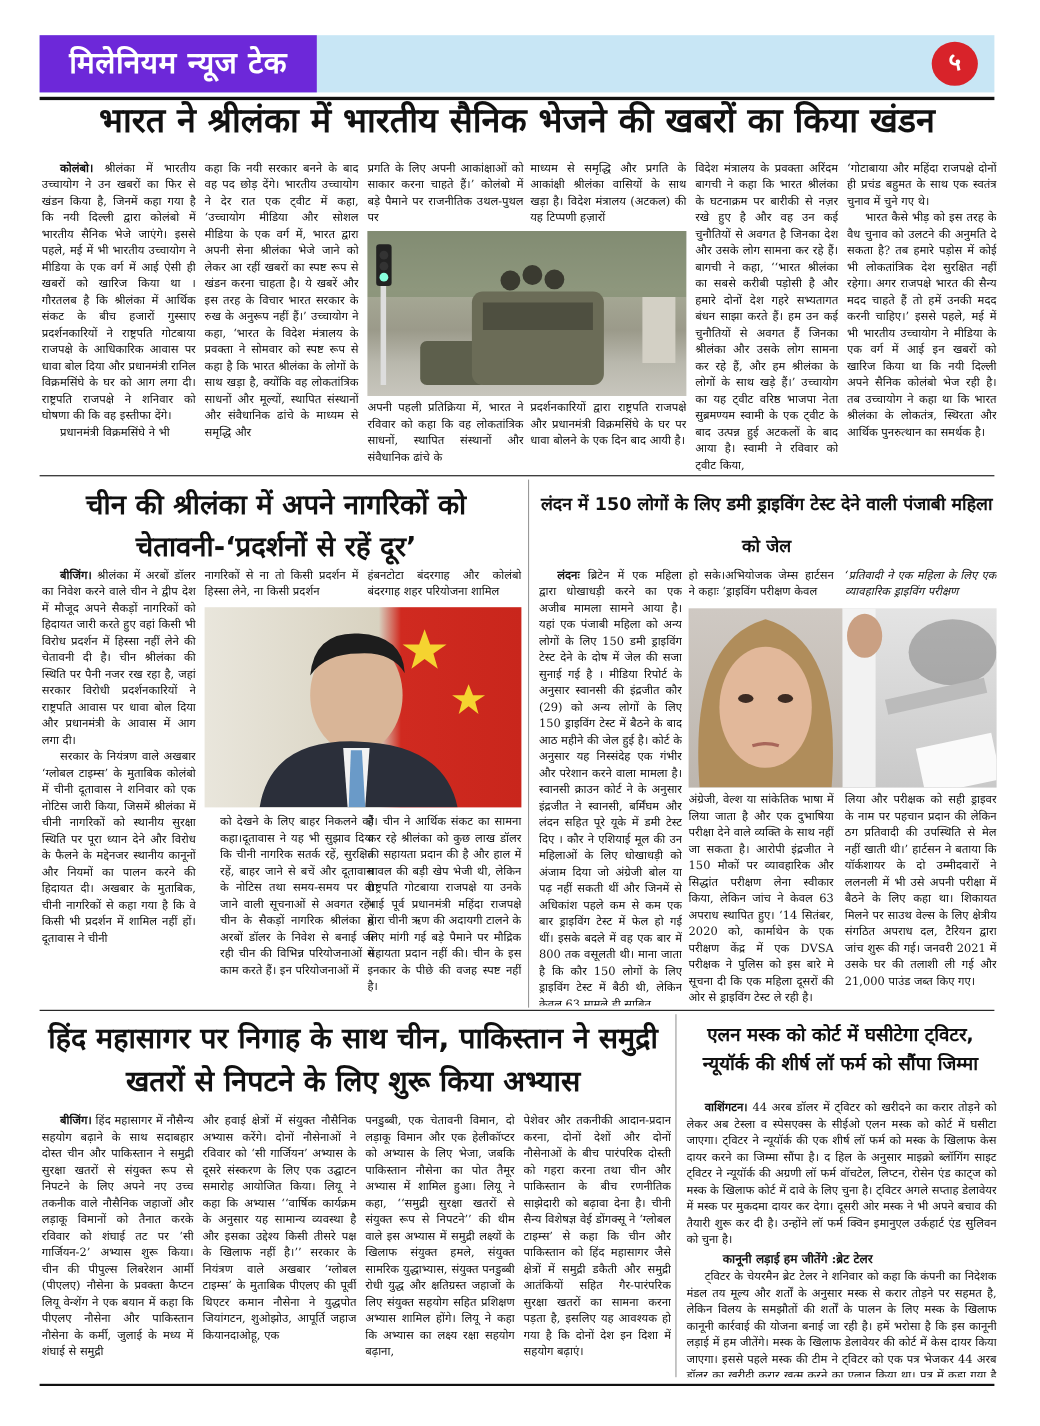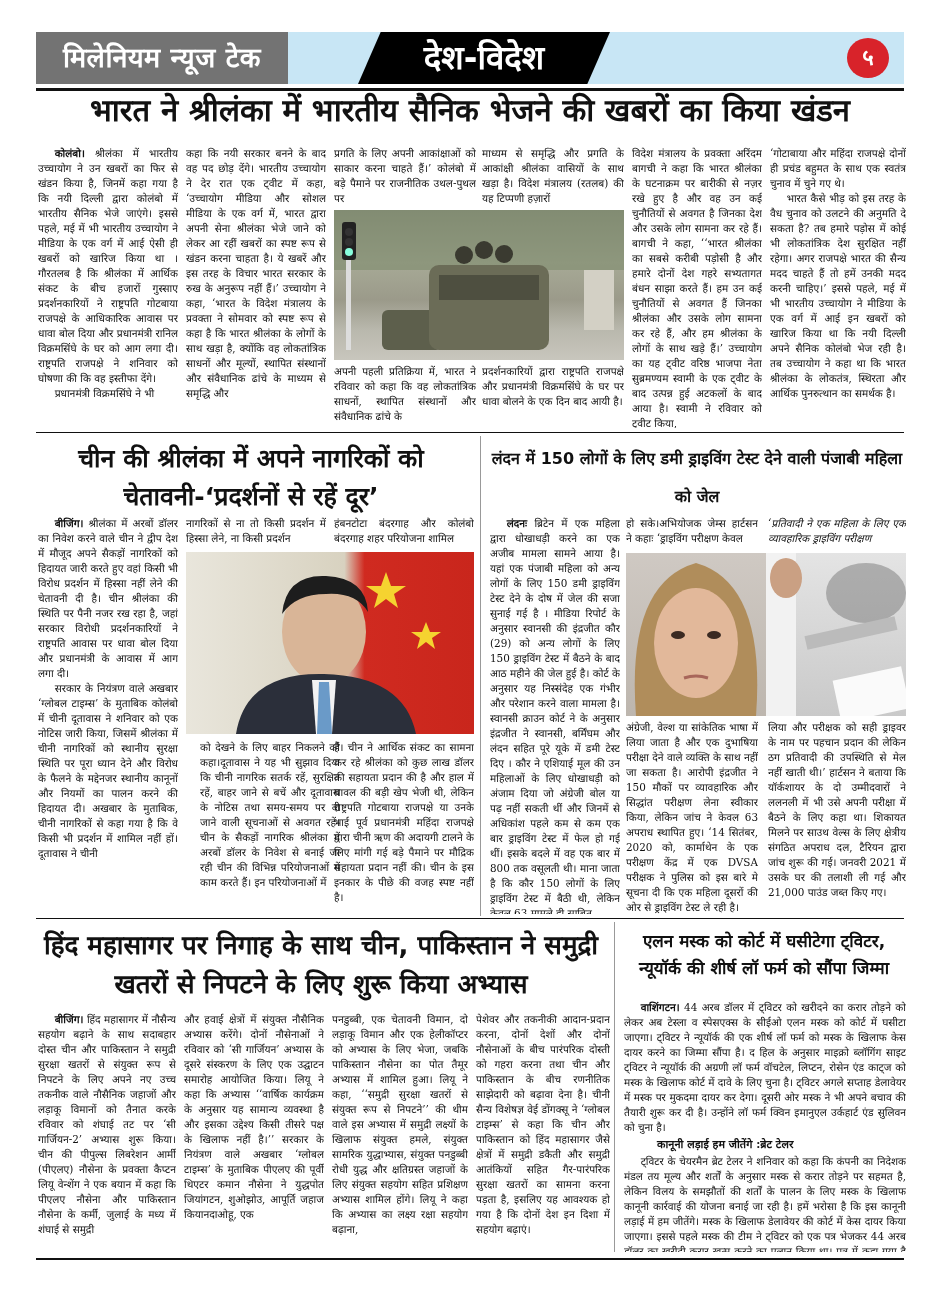--- a/index.html
+++ b/index.html
@@ -1,54 +1,53 @@
 <!DOCTYPE html>
 <html><head>
 <meta charset="utf-8">
 <style>
   html, body { margin:0; padding:0; background:#fff; }
   body { width:945px; height:1296px; position:relative; overflow:hidden; font-family:"DejaVu Sans", sans-serif; color:#111; }
   .masthead { position:absolute; left:36px; top:32px; width:868px; height:52px; background:#c8e6f5; }
-  .brand { position:absolute; left:0; top:0; width:252px; height:52px; background:#737373; color:#fff; font-weight:bold; font-size:27px; line-height:52px; text-align:center; letter-spacing:0.5px; }
+  .brand { position:absolute; left:0; top:0; width:252px; height:52px; background:#6d28d9; color:#fff; font-weight:bold; font-size:27px; line-height:52px; text-align:center; letter-spacing:0.5px; }
   .section { position:absolute; left:322px; top:0; width:252px; height:52px; background:#000; color:#fff; font-weight:bold; font-size:33px; line-height:52px; text-align:center; clip-path:polygon(9% 0,100% 0,91% 100%,0 100%); }
   .dateline { position:absolute; left:600px; top:9px; width:190px; height:34px; background:#fff; font-size:17px; line-height:34px; text-align:center; }
   .pageno { position:absolute; left:811px; top:6px; width:42px; height:40px; border-radius:50%; background:#d8232a; color:#fff; font-size:22px; font-weight:bold; line-height:40px; text-align:center; }
   .rule { position:absolute; left:36px; width:868px; height:3px; background:#111; }
   .headline { position:absolute; font-weight:bold; text-align:center; color:#111; line-height:1.2; }
   .col { position:absolute; font-size:10.4px; line-height:15px; text-align:justify; overflow:hidden; font-family:"DejaVu Serif", serif; }
   .col p { margin:0; text-indent:1.6em; }
   .col .dl { font-weight:bold; }
   .photo { position:absolute; overflow:hidden; }
   .vsep { position:absolute; width:1px; background:#999; }
   .subhead { font-weight:bold; font-size:11px; margin:2px 0; padding-left:3em; }
 </style>
 </head>
 <body>
 
 <div class="masthead">
   <div class="brand">मिलेनियम न्यूज टेक</div>
-  <div class="section">देश-विदेश</div>
   <div class="pageno">५</div>
 </div>
 <div class="rule" style="top:88px;"></div>
 
 <div class="headline" style="left:36px; top:92px; width:868px; font-size:31px;">भारत ने श्रीलंका में भारतीय सैनिक भेजने की खबरों का किया खंडन</div>
 
 <div class="col" style="left:38px; top:146px; width:140px; height:282px;">
   <p><span class="dl">कोलंबो।</span> <span>श्रीलंका में भारतीय उच्चायोग ने उन खबरों का फिर से खंडन किया है, जिनमें कहा गया है कि नयी दिल्ली द्वारा कोलंबो में भारतीय सैनिक भेजे जाएंगे। इससे पहले, मई में भी भारतीय उच्चायोग ने मीडिया के एक वर्ग में आई ऐसी ही खबरों को खारिज किया था । गौरतलब है कि श्रीलंका में आर्थिक संकट के बीच हजारों गुस्साए प्रदर्शनकारियों ने राष्ट्रपति गोटबाया राजपक्षे के आधिकारिक आवास पर धावा बोल दिया और प्रधानमंत्री रानिल विक्रमसिंघे के घर को आग लगा दी। राष्ट्रपति राजपक्षे ने शनिवार को घोषणा की कि वह इस्तीफा देंगे।</span></p>
   <p>प्रधानमंत्री विक्रमसिंघे ने भी</p>
 </div>
 <div class="col" style="left:186px; top:146px; width:140px; height:282px;">
   <p style="text-indent:0">कहा कि नयी सरकार बनने के बाद वह पद छोड़ देंगे। भारतीय उच्चायोग ने देर रात एक ट्वीट में कहा, ‘उच्चायोग मीडिया और सोशल मीडिया के एक वर्ग में, भारत द्वारा अपनी सेना श्रीलंका भेजे जाने को लेकर आ रहीं खबरों का स्पष्ट रूप से खंडन करना चाहता है। ये खबरें और इस तरह के विचार भारत सरकार के रुख के अनुरूप नहीं हैं।’ उच्चायोग ने कहा, ‘भारत के विदेश मंत्रालय के प्रवक्ता ने सोमवार को स्पष्ट रूप से कहा है कि भारत श्रीलंका के लोगों के साथ खड़ा है, क्योंकि वह लोकतांत्रिक साधनों और मूल्यों, स्थापित संस्थानों और संवैधानिक ढांचे के माध्यम से समृद्धि और</p>
 </div>
 <div class="col" style="left:334px; top:146px; width:142px; height:62px;">
   <p style="text-indent:0">प्रगति के लिए अपनी आकांक्षाओं को साकार करना चाहते हैं।’ कोलंबो में बड़े पैमाने पर राजनीतिक उथल-पुथल पर</p>
 </div>
 <div class="col" style="left:482px; top:146px; width:142px; height:62px;">
-  <p style="text-indent:0">माध्यम से समृद्धि और प्रगति के आकांक्षी श्रीलंका वासियों के साथ खड़ा है। विदेश मंत्रालय (रतलब) की यह टिप्पणी हज़ारों</p>
+  <p style="text-indent:0">माध्यम से समृद्धि और प्रगति के आकांक्षी श्रीलंका वासियों के साथ खड़ा है। विदेश मंत्रालय (अटकल) की यह टिप्पणी हज़ारों</p>
 </div>
 <div class="photo" style="left:334px; top:210px; width:290px; height:150px; background:linear-gradient(180deg,#8a8f7c 0%,#a7aa96 35%,#9b9a8a 60%,#b9b8ad 80%,#c8c6bd 100%);">
   <svg width="290" height="150">
     <rect x="0" y="0" width="290" height="60" fill="#7d8b6c" opacity="0.6"></rect>
     <rect x="8" y="12" width="14" height="38" rx="3" fill="#222"></rect>
     <circle cx="15" cy="22" r="4" fill="#333"></circle>
       <circle cx="15" cy="32" r="4" fill="#333"></circle>
       <circle cx="15" cy="42" r="4" fill="#8fd"></circle>
     <rect x="12" y="50" width="5" height="90" fill="#ddd"></rect>
     <rect x="48" y="100" width="60" height="40" rx="6" fill="#5d5f4c"></rect>

